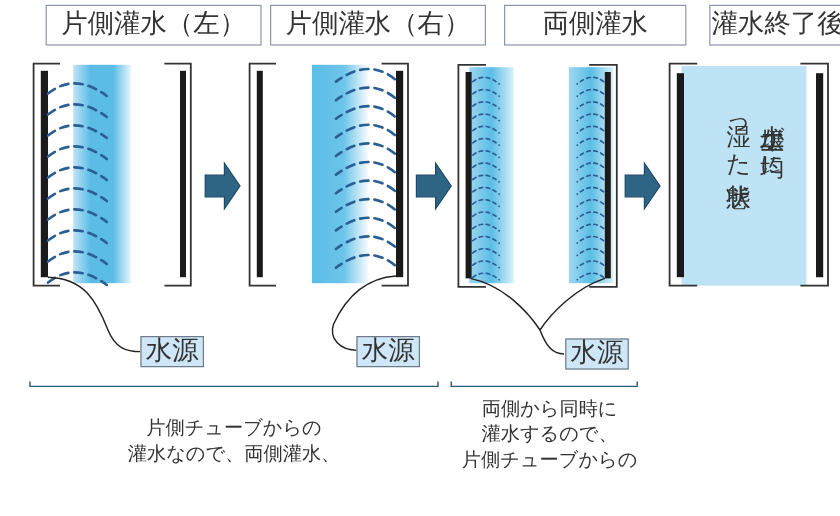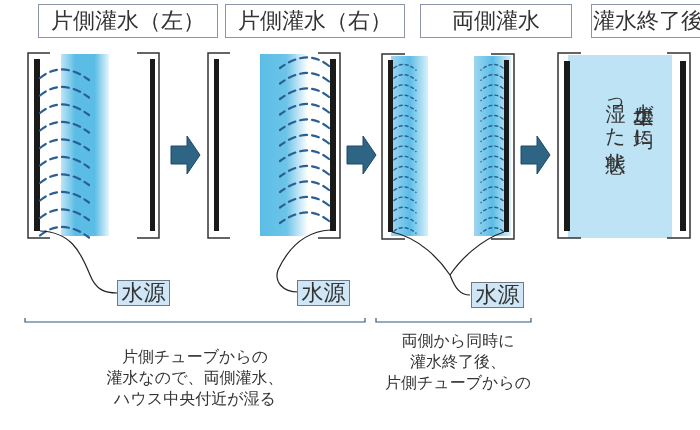--- a/index.html
+++ b/index.html
@@ -156,19 +156,18 @@
 <div class="src-box" style="left:471px;top:282px;">水源</div>
 
 <div class="vert-text" style="left:602px;top:88px;">
   <span>土壌が均一に</span><br>
   <span>湿った状態</span>
 </div>
 
 <div class="caption" style="left:80px;top:330px;width:230px;margin-top:16px;">
   <div>片側チューブからの</div>
   <div>灌水なので、両側灌水、</div>
-  <div>ハウス中央付近が湿る</div>
 </div>
 <div class="caption" style="left:358px;top:330px;width:200px;">
   <div>両側から同時に</div>
-  <div>灌水終了後、</div>
+  <div>灌水するので、</div>
   <div>片側チューブからの</div>
 </div>
 
 </body></html>

